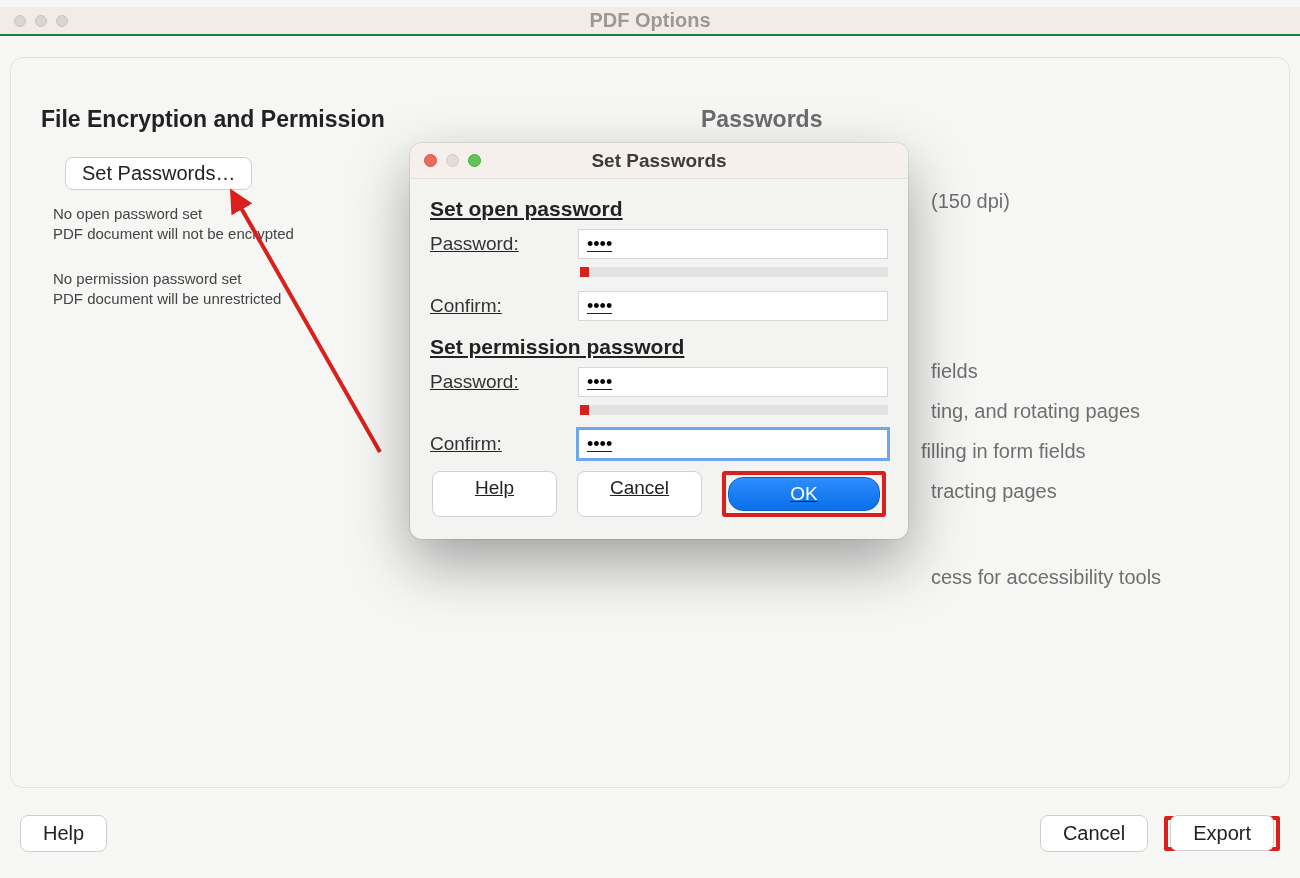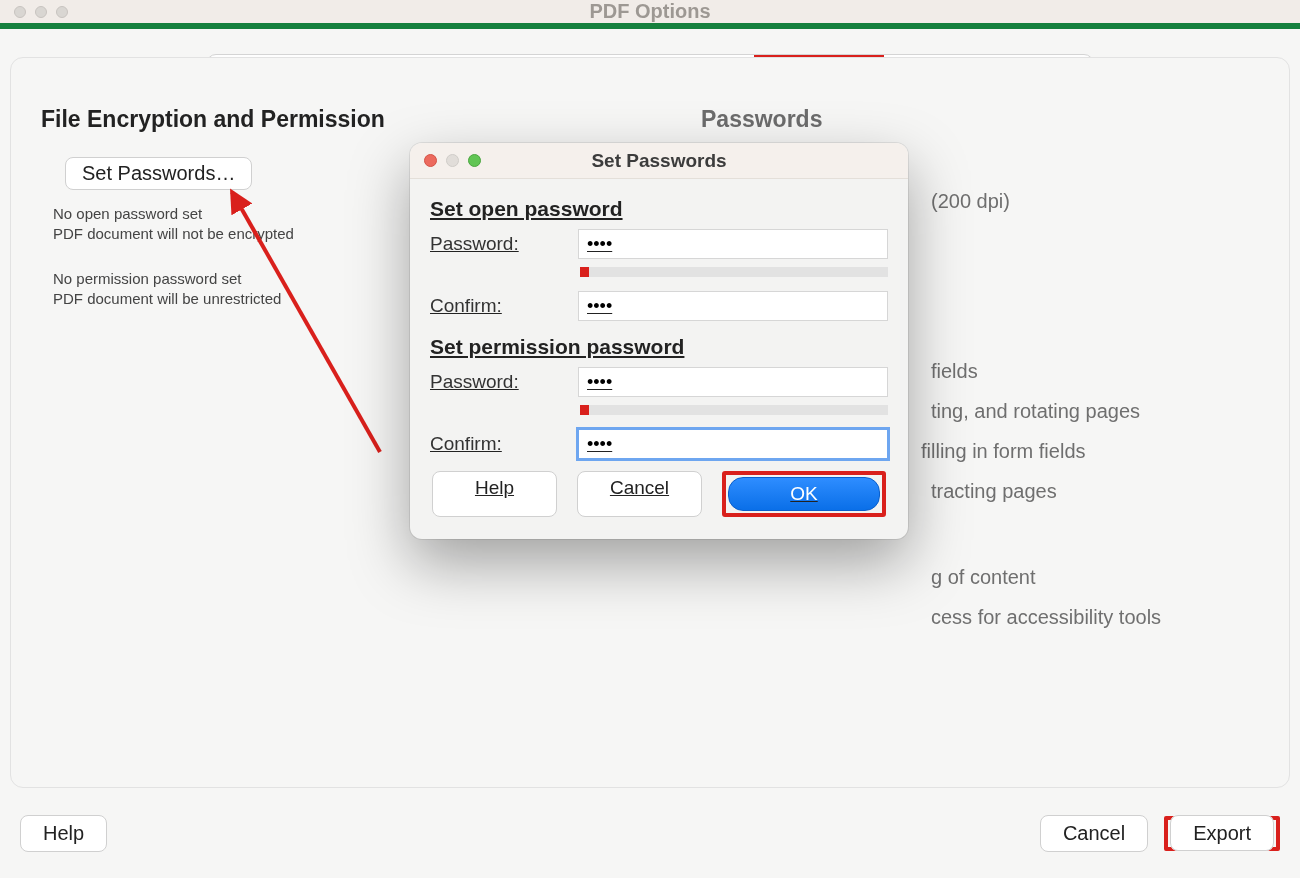--- a/index.html
+++ b/index.html
@@ -37,21 +37,22 @@
     overflow: hidden;
   }
 
   
   .titlebar {
     height: 29px;
     background: var(--bg-titlebar);
     display: flex;
     align-items: center;
     position: relative;
-    border-bottom: 6px solid #15803d;
+    border-bottom: 2px solid #15803d;
+    margin-top: 7px;
   }
   .traffic-lights { display: flex; gap: 9px; margin-left: 14px; }
   .light {
     width: 12px; height: 12px; border-radius: 50%;
     background: #d9d6d2; border: 1px solid #c8c4c0;
   }
   .titlebar .title {
     position: absolute; left: 0; right: 0;
     text-align: center;
     font-weight: 700;
@@ -286,28 +287,27 @@
         <div class="status-line">No open password set</div>
         <div class="status-line">PDF document will not be encrypted</div>
       </div>
       <div class="status-block">
         <div class="status-line">No permission password set</div>
         <div class="status-line">PDF document will be unrestricted</div>
       </div>
     </div>
     <div class="section-col">
       <div class="section-heading muted" style="margin-left:20px;">Passwords</div>
-      <div class="right-fragment" style="margin-top:48px; margin-left:250px;">(200 dpi)</div>
+      <div class="right-fragment" style="margin-top:48px; margin-left:250px;">(150 dpi)</div>
       <div style="height:130px"></div>
       <div class="right-fragment" style="margin-left:250px;">fields</div>
       <div class="right-fragment" style="margin-left:250px;">ting, and rotating pages</div>
       <div class="right-fragment" style="margin-left:240px;">filling in form fields</div>
       <div class="right-fragment" style="margin-left:250px;">tracting pages</div>
       <div style="height:46px"></div>
-      <div class="right-fragment" style="margin-left:250px;">g of content</div>
       <div class="right-fragment" style="margin-left:250px;">cess for accessibility tools</div>
     </div>
   </div>
 </div>
 
 <div class="footer">
   <span class="btn">Help</span>
   <span class="spacer"></span>
   <span class="btn" style="margin-right:16px;">Cancel</span>
   <span class="highlight-box">

